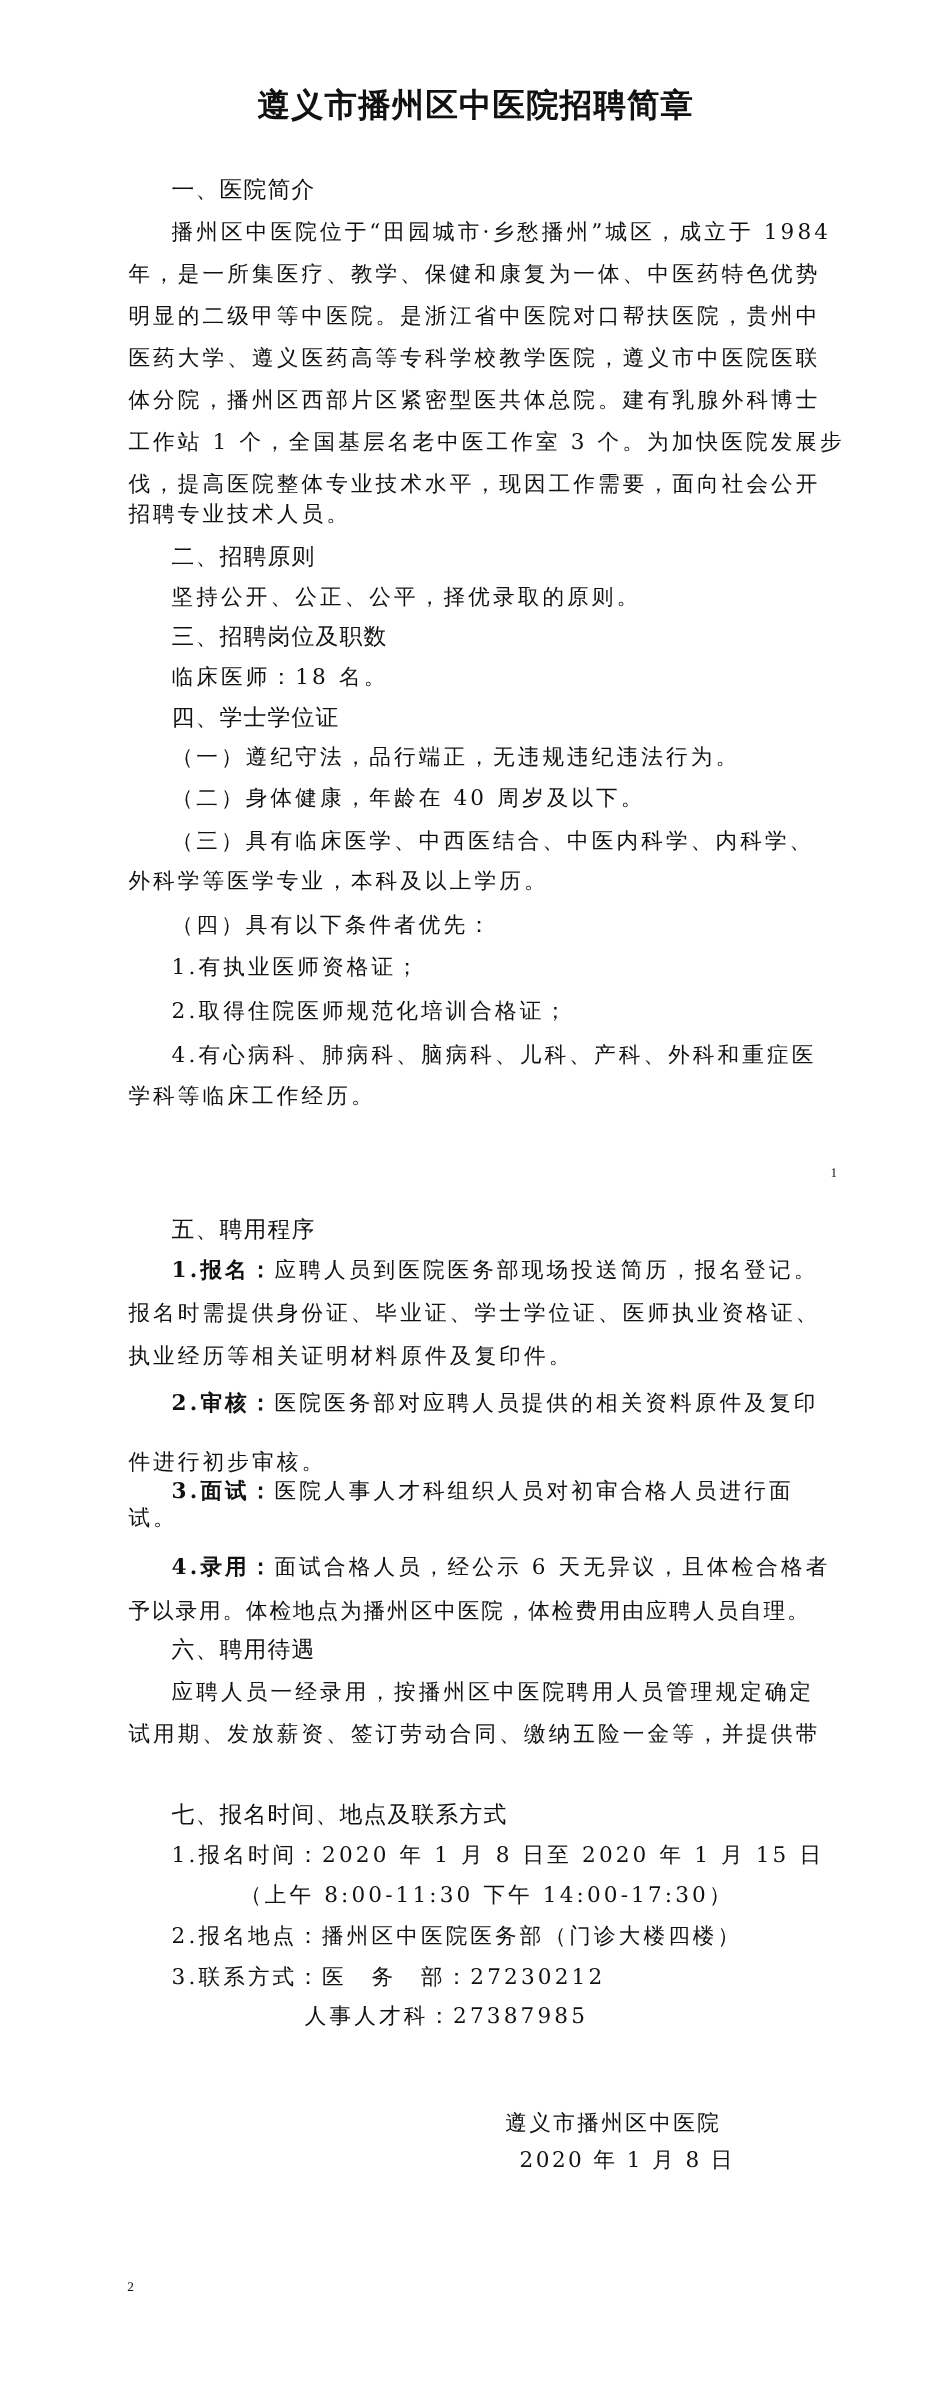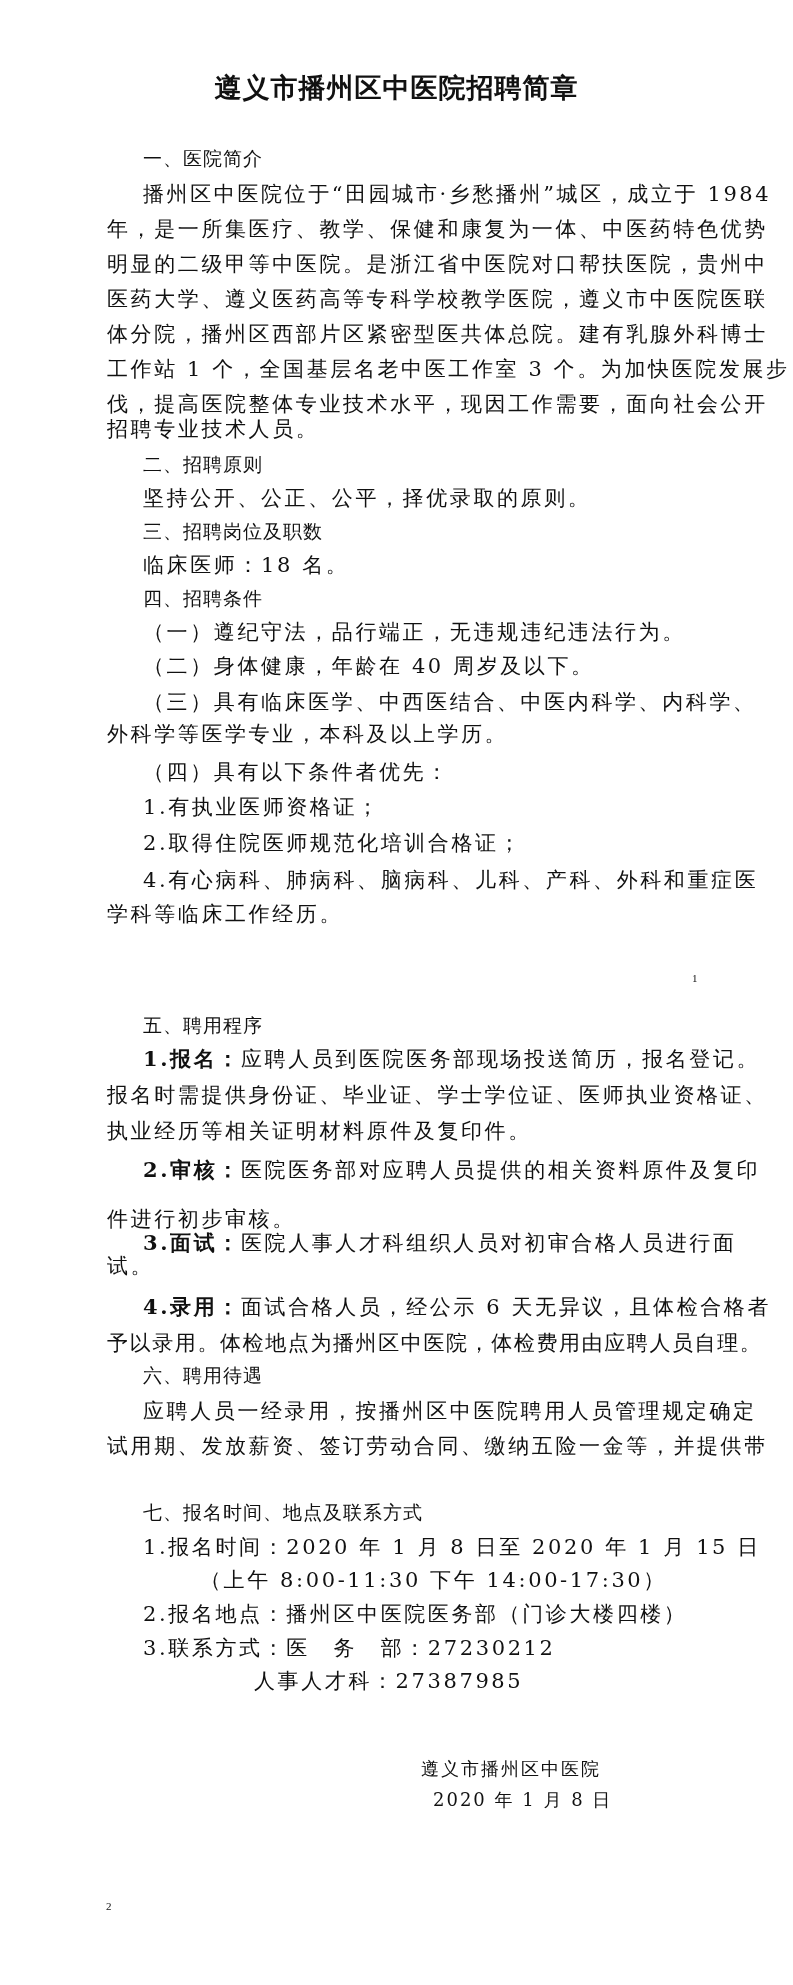--- a/index.html
+++ b/index.html
@@ -10,21 +10,21 @@
   }
   .page { position: absolute; left: 0; top: 0; width: 652px; height: 1985px; }
   .title {
     position: absolute; left: 0; width: 793px; top: 70px;
     text-align: center; font-size: 27px; font-weight: bold;
     font-family: "DejaVu Sans", "Liberation Sans", sans-serif;
     letter-spacing: 1px;
   }
   .line {
     position: absolute; left: 143px; width: 540px;
-    font-size: 21px; letter-spacing: 2.6px; white-space: nowrap;
+    font-size: 18px; letter-spacing: 2.6px; white-space: nowrap;
     line-height: 28px;
   }
   .indent { left: 143px; }
   .flush { left: 107px; }
   .heading {
     font-family: "DejaVu Sans", "Liberation Sans", sans-serif;
     font-weight: normal; font-size: 19px; letter-spacing: 1px;
   }
   .bold { font-weight: bold; font-family: "DejaVu Serif", "Liberation Serif", serif; }
   .pnum {
@@ -49,21 +49,21 @@
   <div class="line flush" style="top:355px;">工作站 1 个，全国基层名老中医工作室 3 个。为加快医院发展步</div>
   <div class="line flush" style="top:390px;">伐，提高医院整体专业技术水平，现因工作需要，面向社会公开</div>
   <div class="line flush" style="top:415px;">招聘专业技术人员。</div>
 
   <div class="line heading" style="top:450px;">二、招聘原则</div>
   <div class="line indent" style="top:484px;">坚持公开、公正、公平，择优录取的原则。</div>
 
   <div class="line heading" style="top:517px;">三、招聘岗位及职数</div>
   <div class="line indent" style="top:551px;">临床医师：18 名。</div>
 
-  <div class="line heading" style="top:584px;">四、招聘条件</div>
+  <div class="line heading" style="top:584px;">四、学士学位证</div>
   <div class="line indent" style="top:618px;">（一）遵纪守法，品行端正，无违规违纪违法行为。</div>
   <div class="line indent" style="top:652px;">（二）身体健康，年龄在 40 周岁及以下。</div>
   <div class="line indent" style="top:688px;">（三）具有临床医学、中西医结合、中医内科学、内科学、</div>
   <div class="line flush" style="top:722px;font-family:Liberation Mono, monospace;">外科学等医学专业，本科及以上学历。</div>
   <div class="line indent" style="top:758px;">（四）具有以下条件者优先：</div>
   <div class="line indent" style="top:793px;">1.有执业医师资格证；</div>
   <div class="line indent" style="top:829px;">2.取得住院医师规范化培训合格证；</div>
   <div class="line indent" style="top:866px;">4.有心病科、肺病科、脑病科、儿科、产科、外科和重症医</div>
   <div class="line flush" style="top:900px;">学科等临床工作经历。</div>
 

